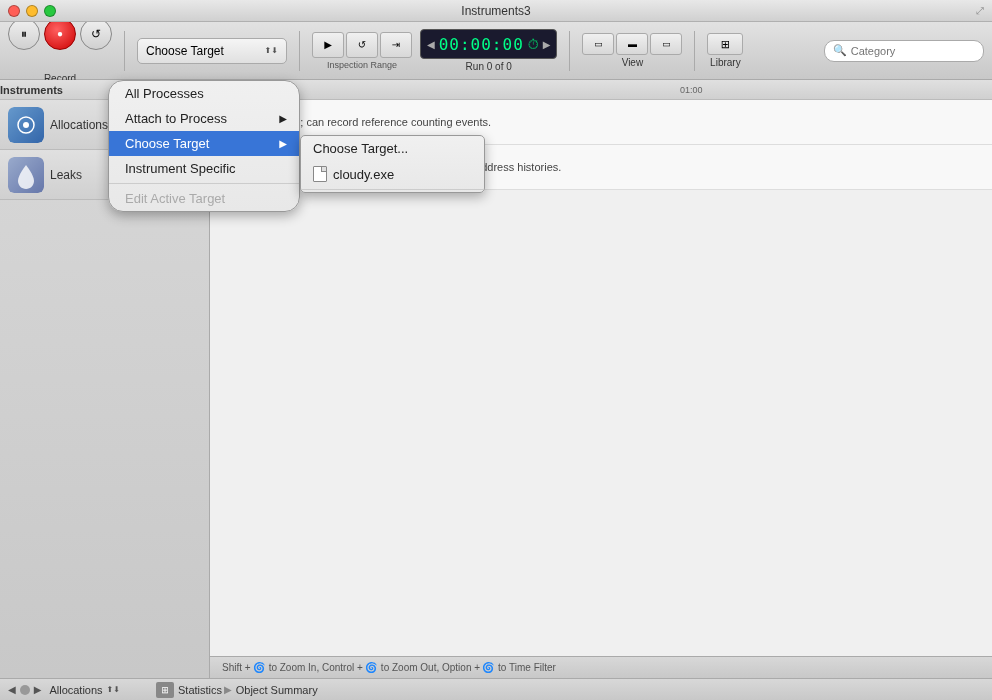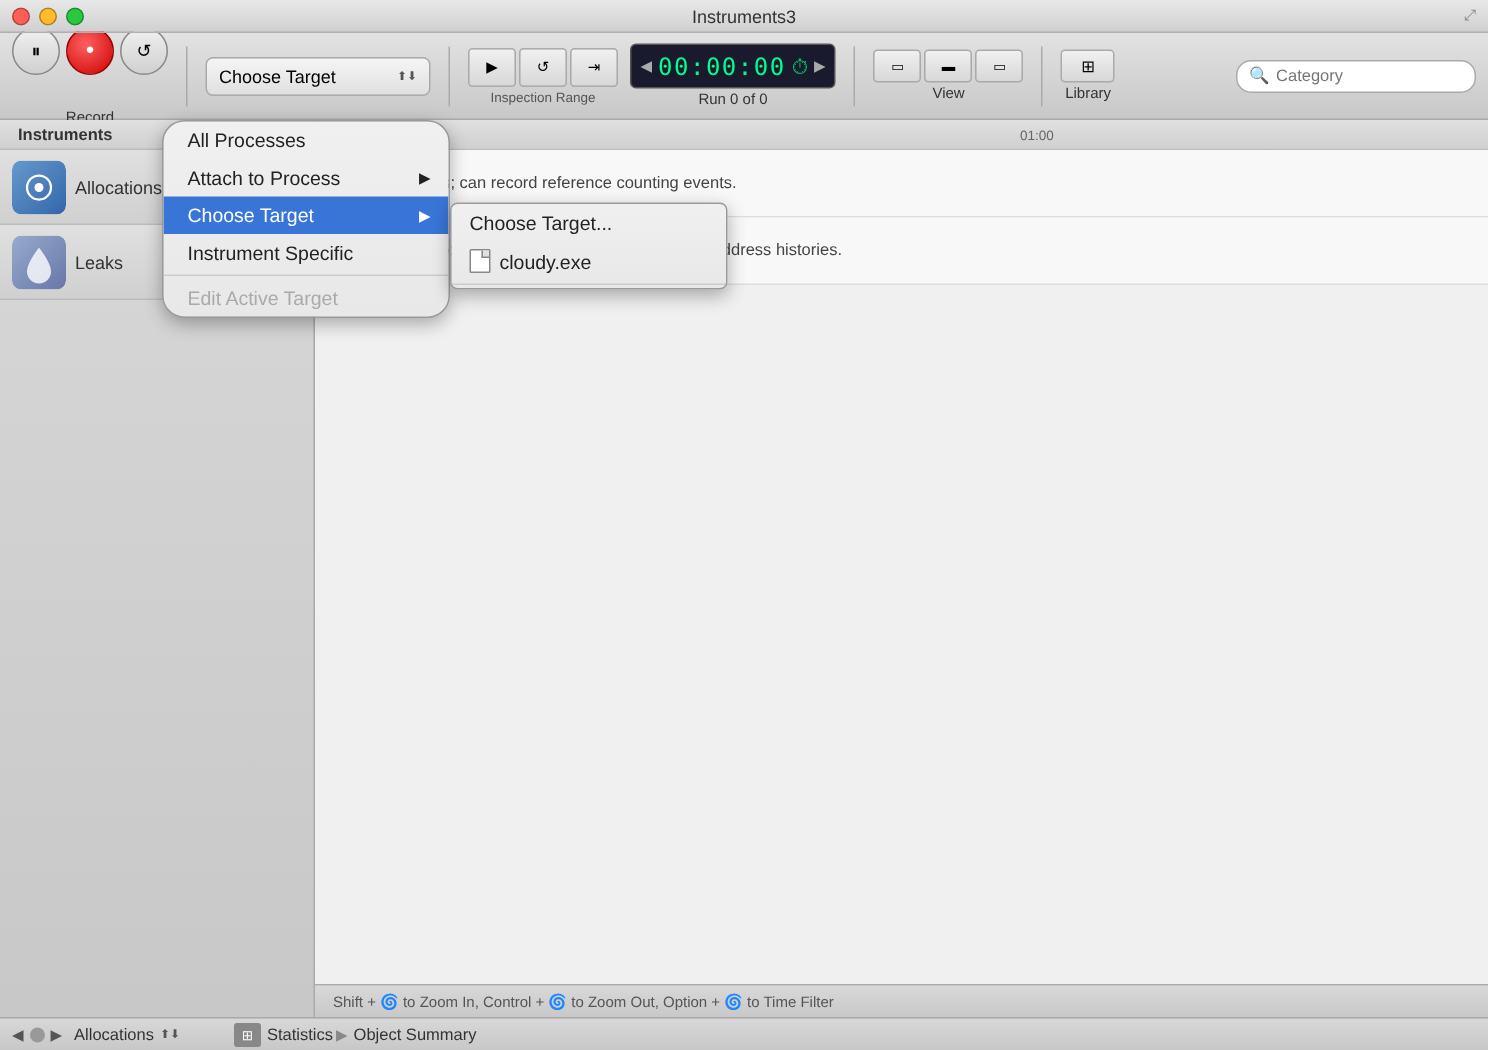--- a/index.html
+++ b/index.html
@@ -281,21 +281,21 @@
       display: flex;
       flex-direction: column;
     }
 
     .sidebar-header {
       height: 20px;
       background: linear-gradient(to bottom, #e0e0e0, #d0d0d0);
       border-bottom: 1px solid #bbb;
       display: flex;
       align-items: center;
-      padding: 0 12px;
+      padding: 0 0;
       font-size: 11px;
       font-weight: 600;
       color: #333;
     }
 
     .instrument-item {
       display: flex;
       align-items: center;
       padding: 6px 8px;
       border-bottom: 1px solid #bbb;

